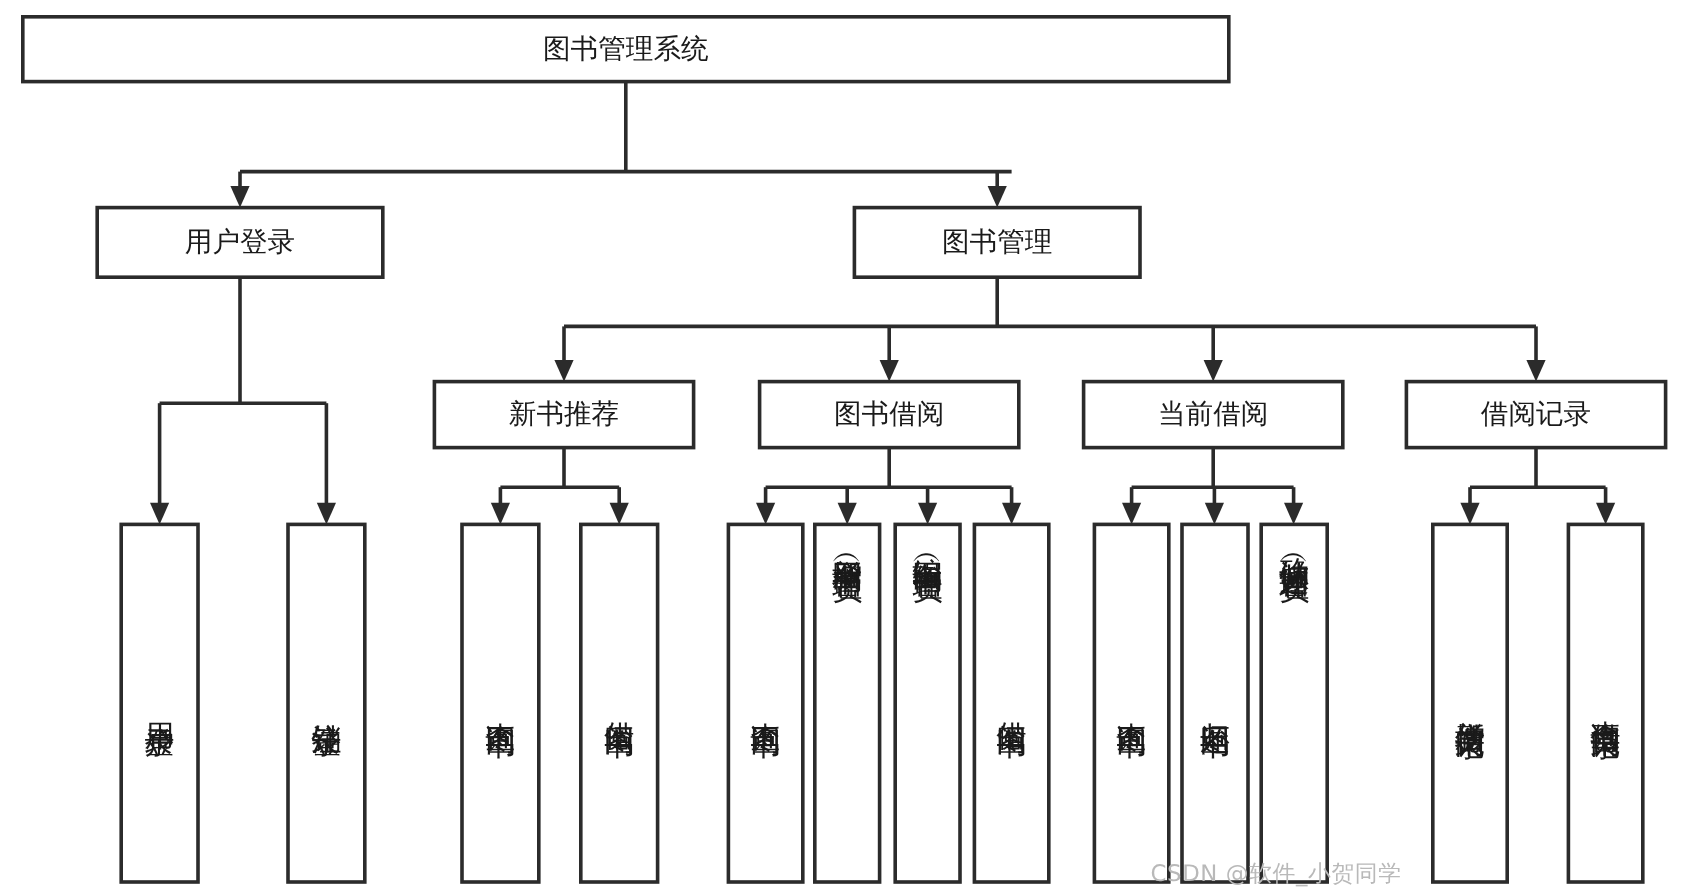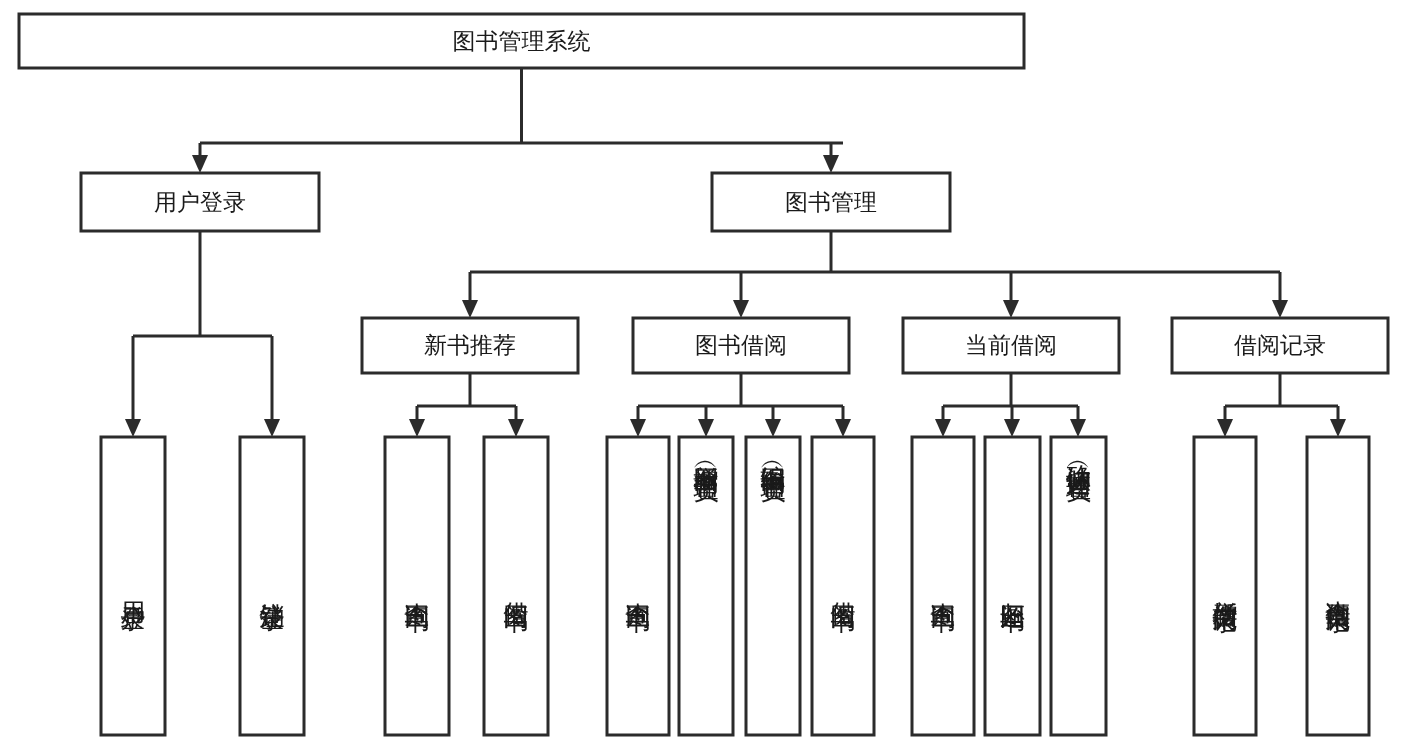--- a/index.html
+++ b/index.html
@@ -249,14 +249,15 @@
     <span class="leaf-label" style="padding-top:8px;">确认归还（管理员）</span>
   </div>
 
   <div class="leaf-label-wrap" style="left:1194px; top:437px; width:62px; height:298px;">
     <span class="leaf-label">新增借阅记录</span>
   </div>
   <div class="leaf-label-wrap" style="left:1307px; top:437px; width:62px; height:298px;">
     <span class="leaf-label">查询借阅记录</span>
   </div>
 
+  <div class="watermark">CSDN @软件_小贺同学</div>
 
 </div>
 
 </body></html>

